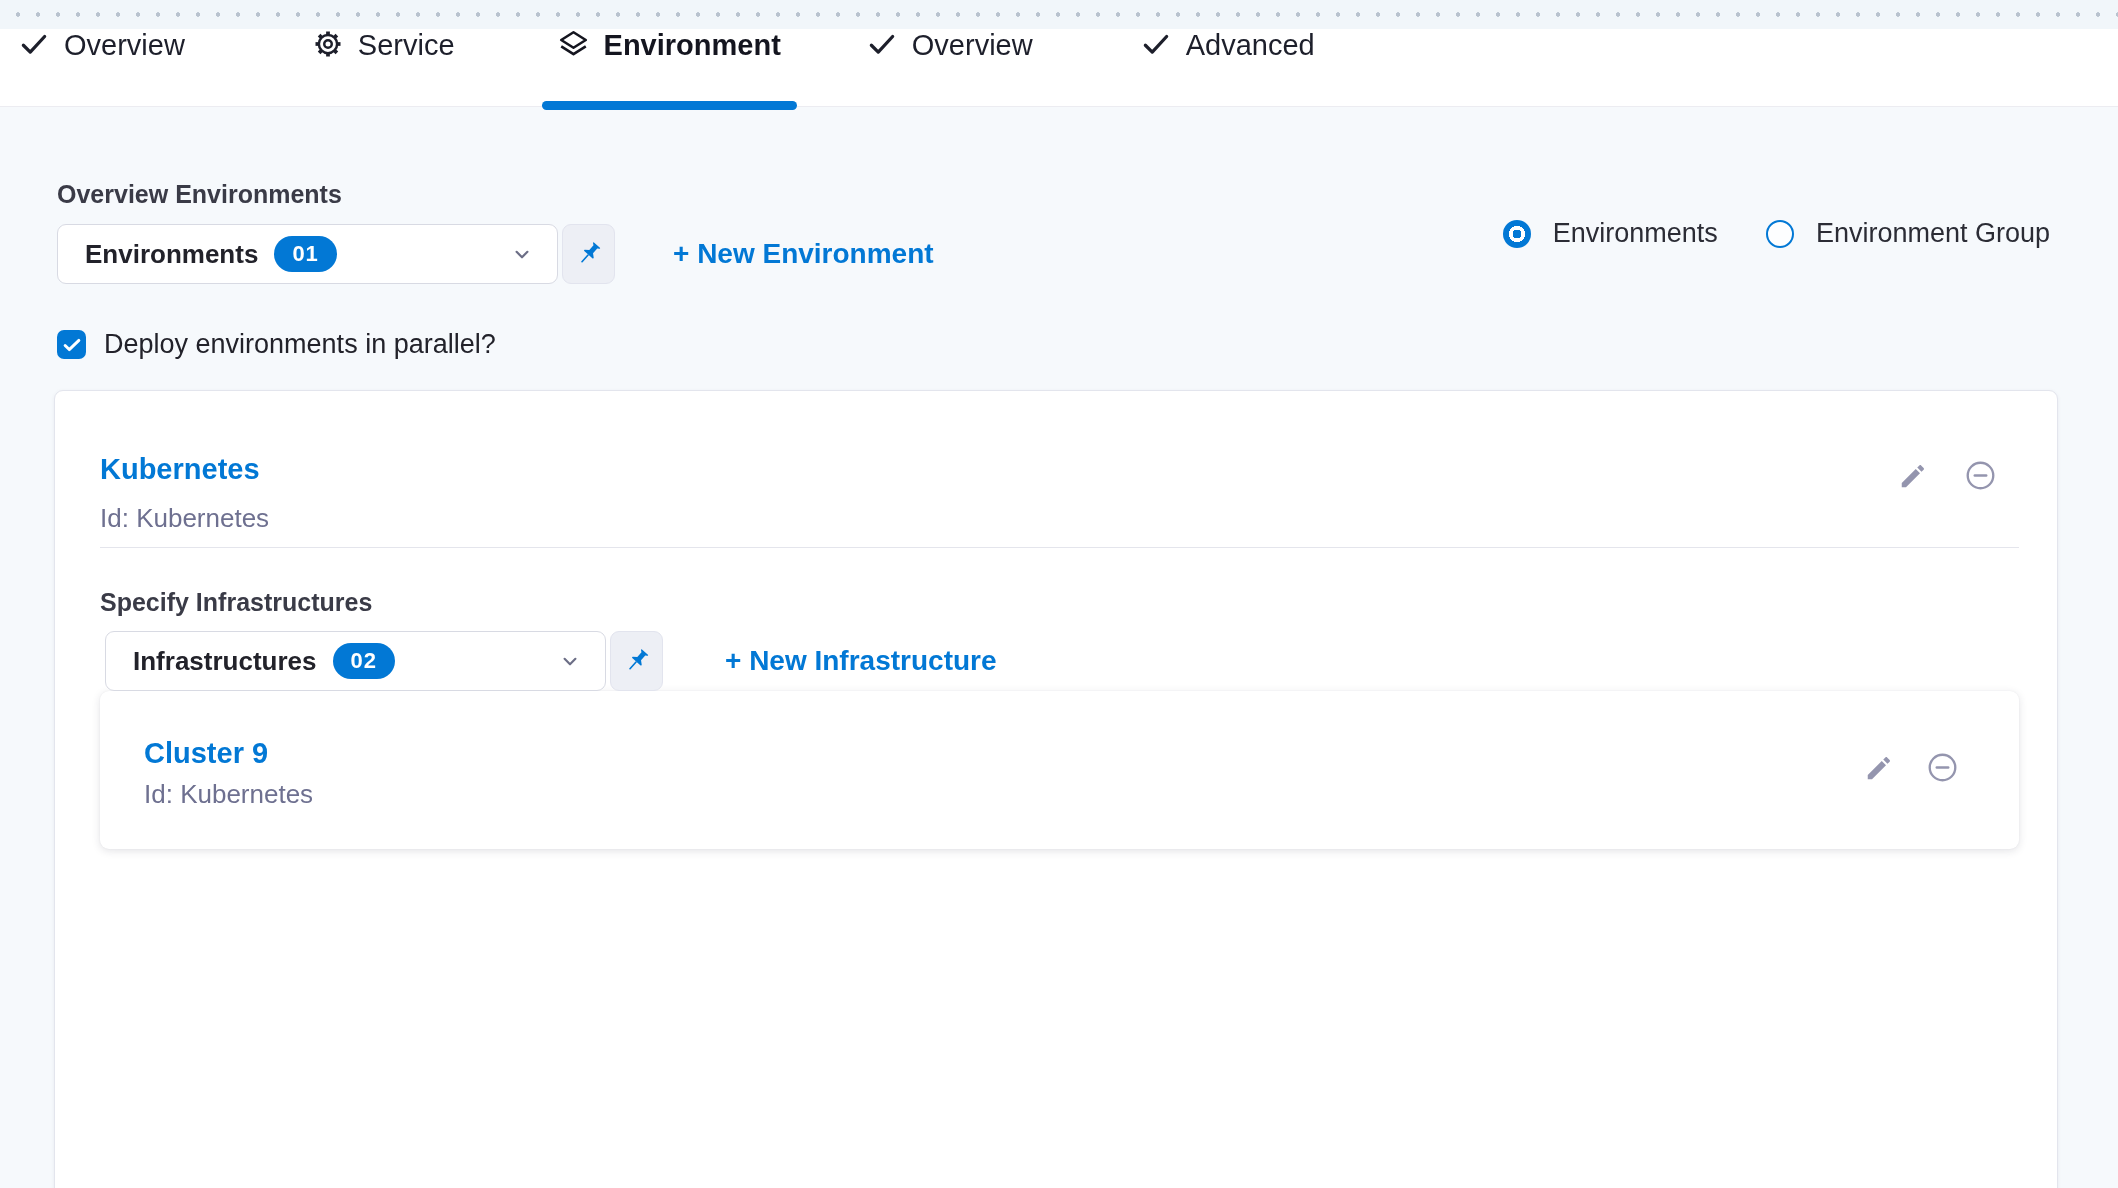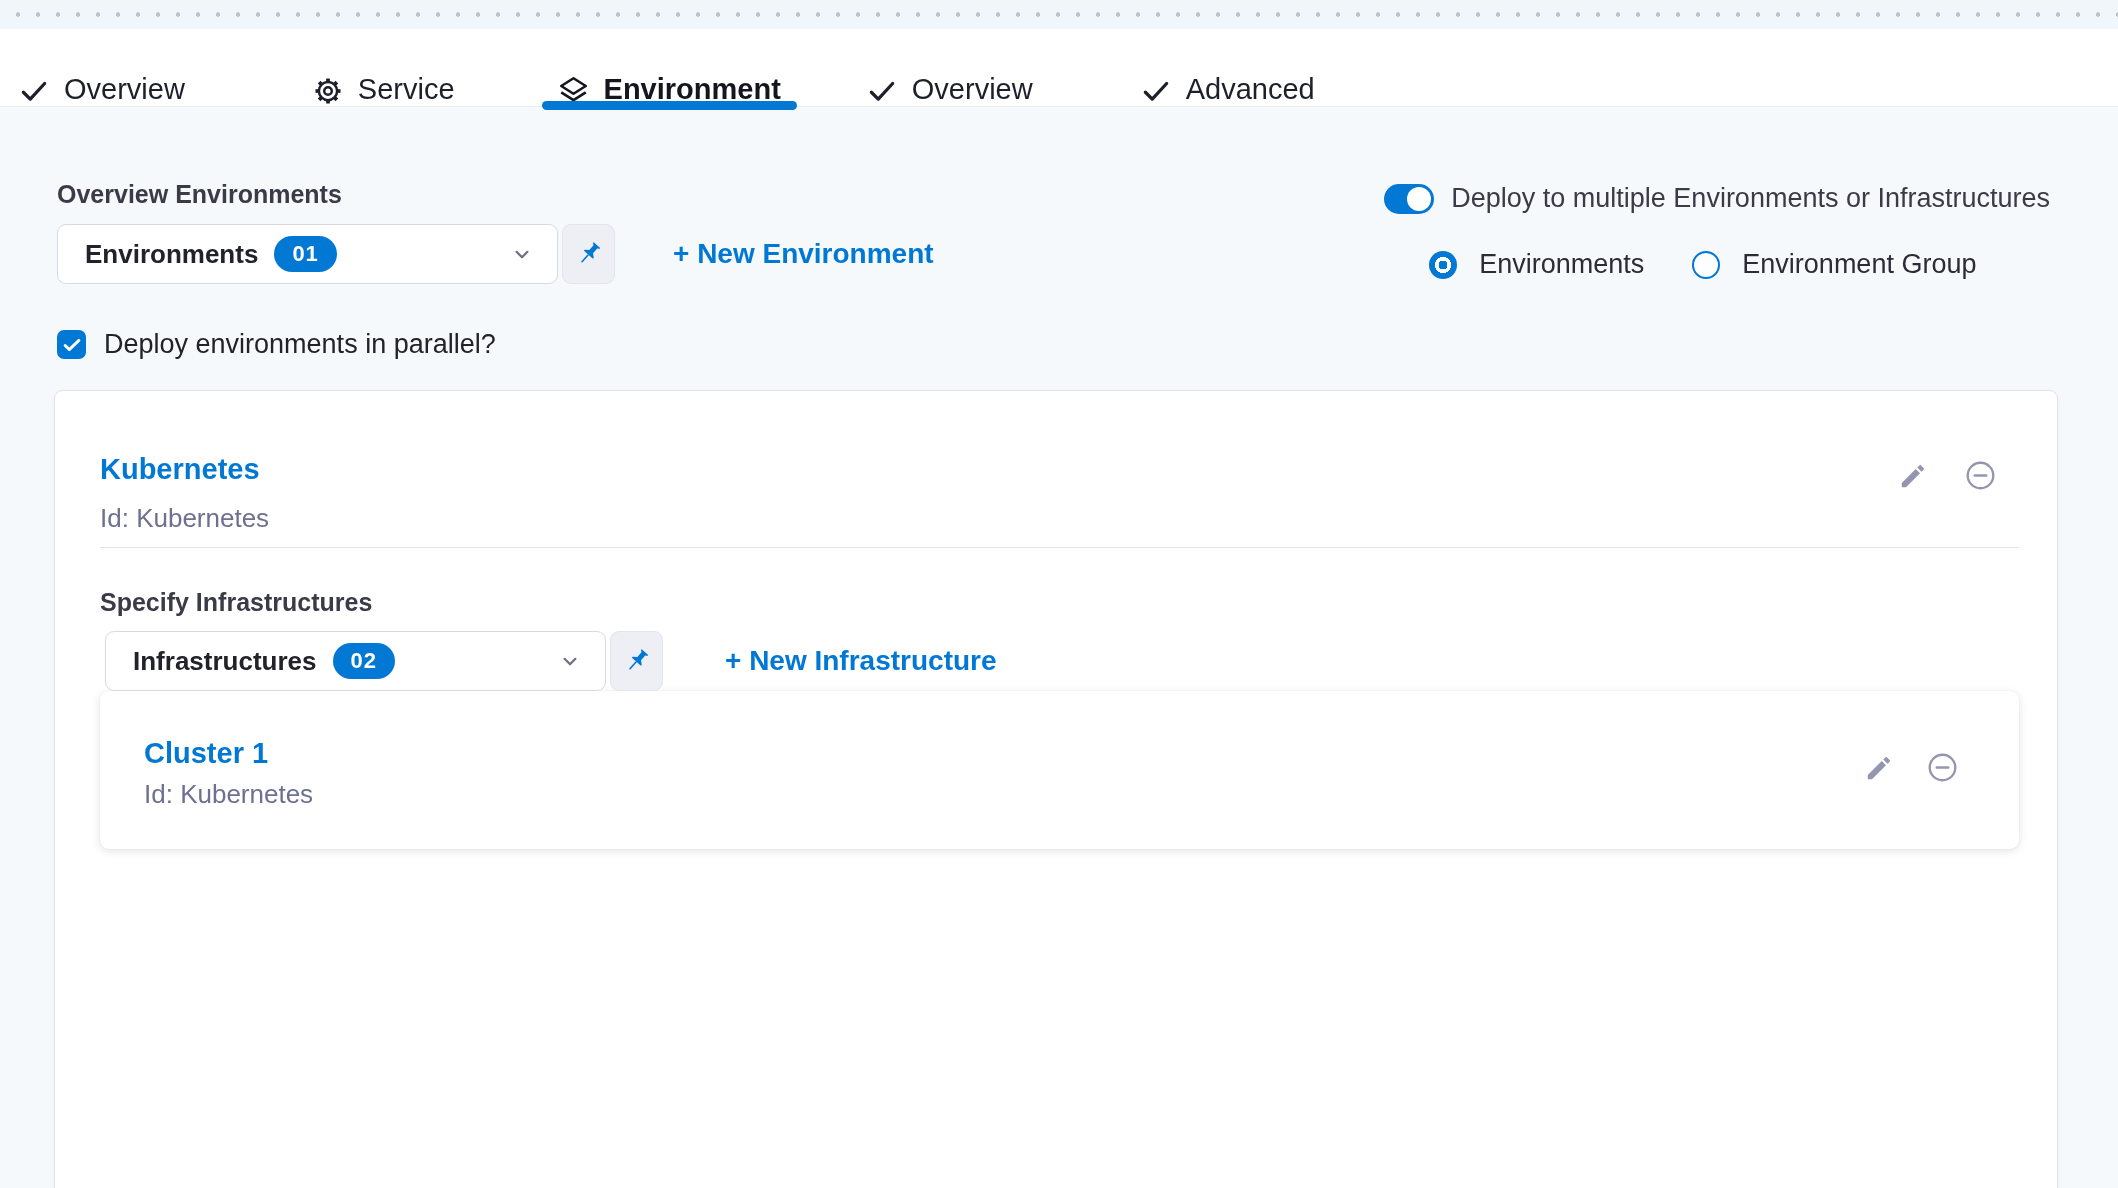--- a/index.html
+++ b/index.html
@@ -20,21 +20,21 @@
   }
 
   
   .tabbar {
     position:relative; height:78px; background:#ffffff;
     border-bottom:1px solid #ececf1;
     display:flex; align-items:center; padding-left:15px;
   }
   .tab {
     position:relative; height:100%;
-    display:flex; align-items:flex-end; gap:15px;
+    display:flex; align-items:flex-start; gap:15px;
     font-size:29px; color:#1d1f2b; cursor:pointer; padding:0 4px;
   }
   .tab svg { flex:0 0 auto; }
   .tab-overview  { margin-right:120px; }
   .tab-service   { margin-right:95px;  }
   .tab-environment { margin-right:78px; font-weight:700; color:#14151f; }
   .tab-execution { margin-right:100px; }
   .tab-underline {
     position:absolute; left:-12px; right:-12px; bottom:-4px; height:9px;
     background:var(--accent); border-radius:5px;
@@ -218,26 +218,20 @@
                     <rect x="11.35" y="12.5" width="1.3" height="8.5" rx=".65"></rect>
                   </g>
                 </svg>
             </div>
           </div>
           <a class="new-link">+ New Environment</a>
         </div>
       </div>
 
       <div class="right-col">
-        <div class="toggle-row">
-          <div class="toggle">
-              <div class="toggle-knob"></div>
-            </div>
-          <span class="toggle-label">Deploy to multiple Environments or Infrastructures</span>
-        </div>
         <div class="radio-row">
           <div class="radio-opt">
             <span class="radio-dot"></span>
             <span class="radio-label">Environments</span>
           </div>
           <div class="radio-opt">
             <span class="radio-circle"></span>
             <span class="radio-label">Environment Group</span>
           </div>
         </div>
@@ -299,21 +293,21 @@
               </svg>
           </div>
         </div>
         <a class="new-link new-link-infra">+ New Infrastructure</a>
       </div>
 
 
       <div class="cluster-card">
         <div class="entity-row">
           <div>
-            <div class="entity-name">Cluster 1</div>
+            <div class="entity-name">Cluster 9</div>
             <div class="entity-id">Id: Kubernetes</div>
           </div>
           <div class="row-actions">
             <span class="icon-btn">
               <svg width="30" height="30" viewBox="0 0 24 24" fill="#9495ae">
                   <path d="M3 17.6V21h3.4L17.6 9.8l-3.4-3.4L3 17.6z"></path>
                   <path d="M20.5 6.9c.4-.4.4-1 0-1.4l-2-2c-.4-.4-1-.4-1.4 0l-1.7 1.7 3.4 3.4 1.7-1.7z"></path>
                 </svg>
             </span>
             <span class="icon-btn">

